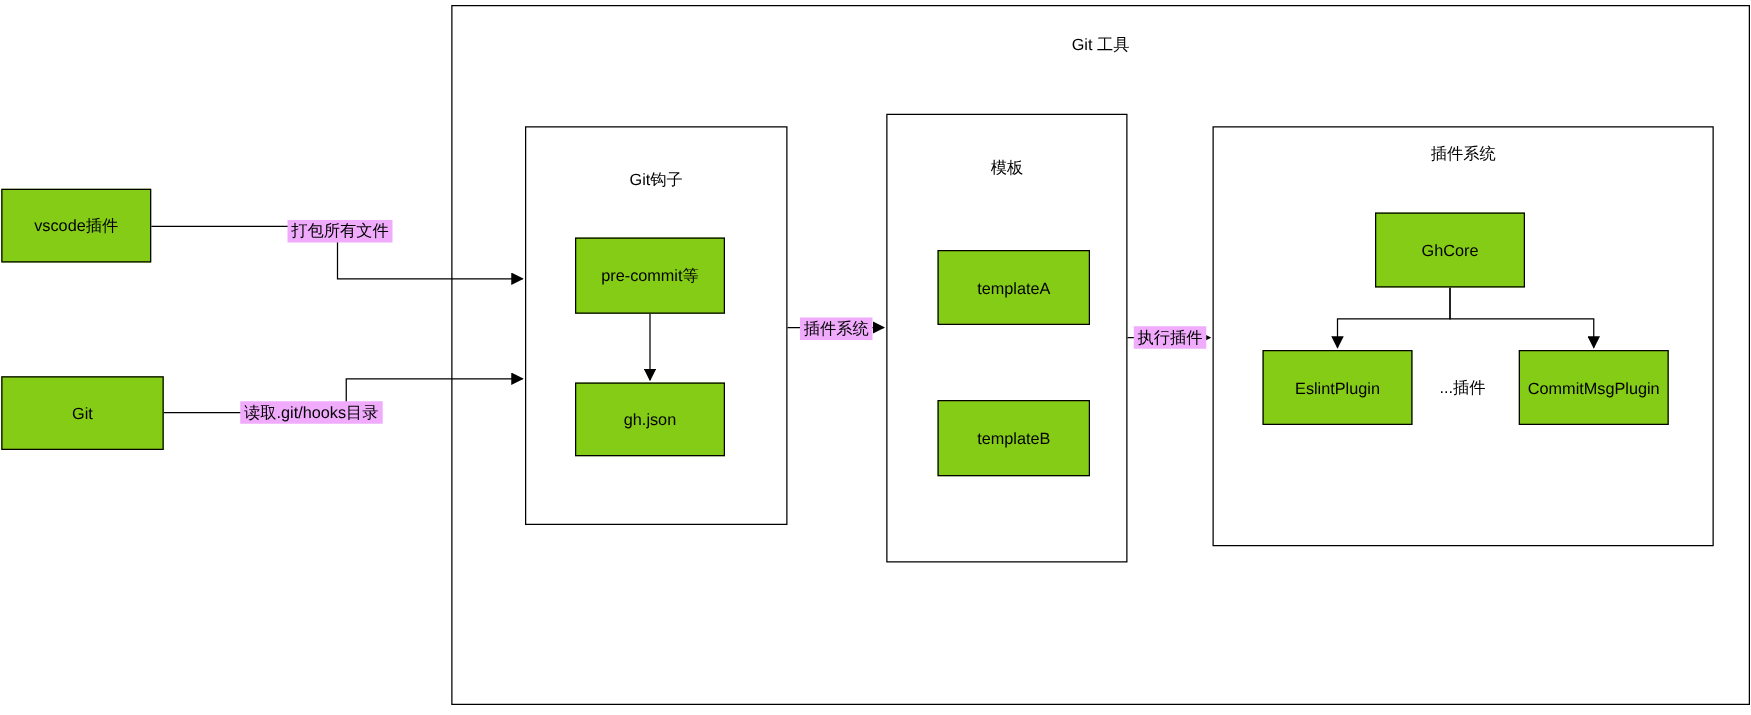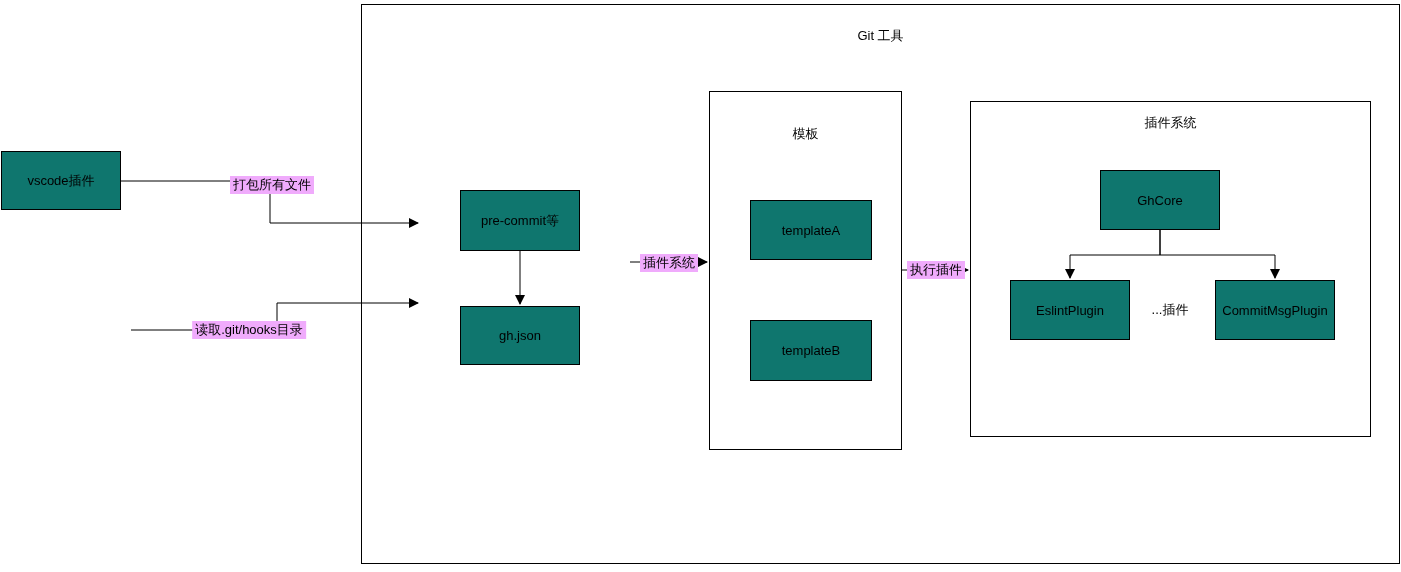--- a/index.html
+++ b/index.html
@@ -13,21 +13,21 @@
     height: 572px;
     background: #ffffff;
     font-family: "Liberation Sans", "DejaVu Sans", sans-serif;
     font-size: 13px;
     color: #000000;
     overflow: hidden;
   }
   
   .group   { position: absolute; border: 1px solid #000; box-sizing: border-box; background: transparent; z-index: 1; }
   svg.edges { position: absolute; left: 0; top: 0; width: 1401px; height: 572px; z-index: 2; }
-  .node    { position: absolute; border: 1px solid #000; box-sizing: border-box; background: #0f766e;
+  .node    { position: absolute; border: 1px solid #000; box-sizing: border-box; background: #84cc16;
              display: flex; align-items: center; justify-content: center; text-align: center;
              white-space: nowrap; z-index: 3; }
   .group-title { position: absolute; left: 0; right: 0; text-align: center; white-space: nowrap; }
   .edge-label { position: absolute; transform: translate(-50%, -50%); background: #f0abfc;
                 padding: 0 3px; white-space: nowrap; z-index: 4; }
   .free-label { position: absolute; transform: translate(-50%, -50%); white-space: nowrap; z-index: 3; }
 
   
   #container-git-tool   { left: 361px; top: 4px;   width: 1039px; height: 560px; }
   #container-git-tool .group-title { top: 22px; }
@@ -58,20 +58,23 @@
 </style>
 </head>
 <body>
 
 <div class="canvas">
 
   <div class="group" id="container-git-tool">
     <div class="group-title">Git 工具</div>
   </div>
 
+  <div class="group" id="group-git-hooks">
+    <div class="group-title">Git钩子</div>
+  </div>
 
   <div class="group" id="group-template">
     <div class="group-title">模板</div>
   </div>
 
   <div class="group" id="group-plugin-system">
     <div class="group-title">插件系统</div>
   </div>
 
   <svg class="edges" xmlns="http://www.w3.org/2000/svg">
@@ -86,20 +89,23 @@
     <path d="M902 270 H968" fill="none" stroke="#000" stroke-width="1" marker-end="url(#arrow)"></path>
     <path d="M520 251 V304" fill="none" stroke="#000" stroke-width="1" marker-end="url(#arrow)"></path>
     <path d="M1160 230 V255 H1070 V278" fill="none" stroke="#000" stroke-width="1" marker-end="url(#arrow)"></path>
     <path d="M1160 230 V255 H1275 V278" fill="none" stroke="#000" stroke-width="1" marker-end="url(#arrow)"></path>
   </svg>
 
   <div class="node" id="node-vscode-plugin">
     <span>vscode插件</span>
   </div>
 
+  <div class="node" id="node-git">
+    <span>Git</span>
+  </div>
 
   <div class="node" id="node-pre-commit">
     <span>pre-commit等</span>
   </div>
 
   <div class="node" id="node-gh-json">
     <span>gh.json</span>
   </div>
 
   <div class="node" id="node-template-a">

